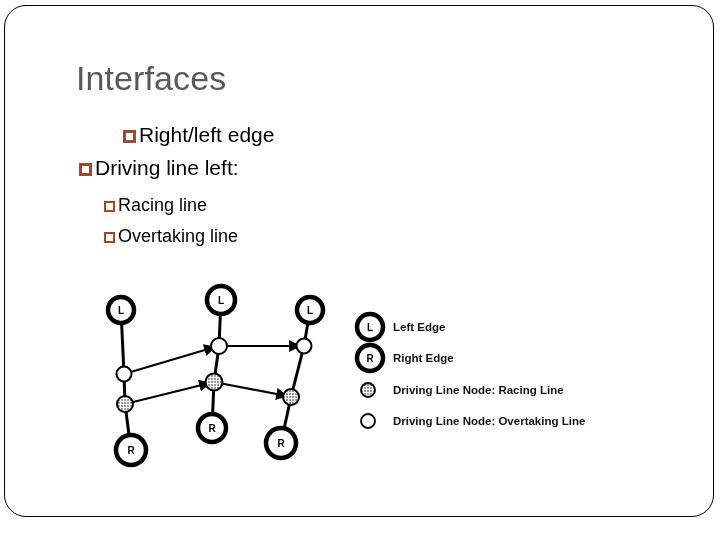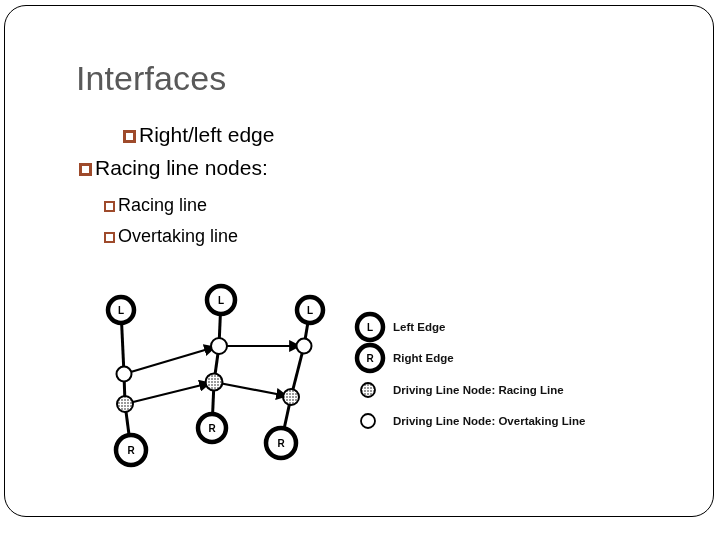--- a/index.html
+++ b/index.html
@@ -130,21 +130,21 @@
 
   <div id="slide-title">Interfaces</div>
 
   <div class="bullet-row bullet-l1" id="b1">
     <span class="bullet-marker"></span>
     <span class="bullet-text">Right/left edge</span>
   </div>
 
   <div class="bullet-row bullet-l1" id="b2">
     <span class="bullet-marker"></span>
-    <span class="bullet-text">Racing line nodes:</span>
+    <span class="bullet-text">Driving line left:</span>
   </div>
 
   <div class="bullet-row bullet-l2" id="b3">
     <span class="bullet-marker"></span>
     <span class="bullet-text">Racing line</span>
   </div>
 
   <div class="bullet-row bullet-l2" id="b4">
     <span class="bullet-marker"></span>
     <span class="bullet-text">Overtaking line</span>

